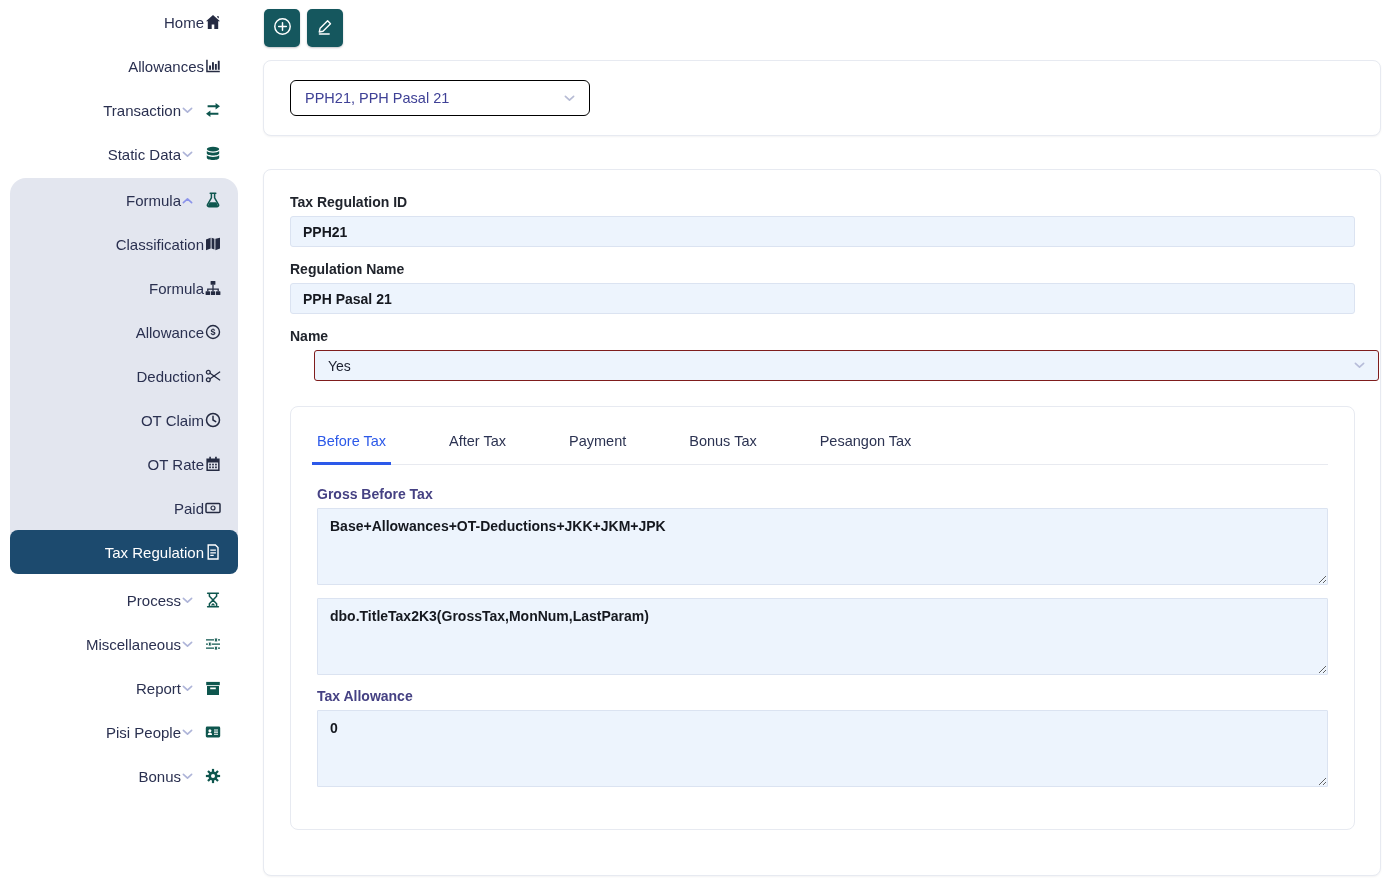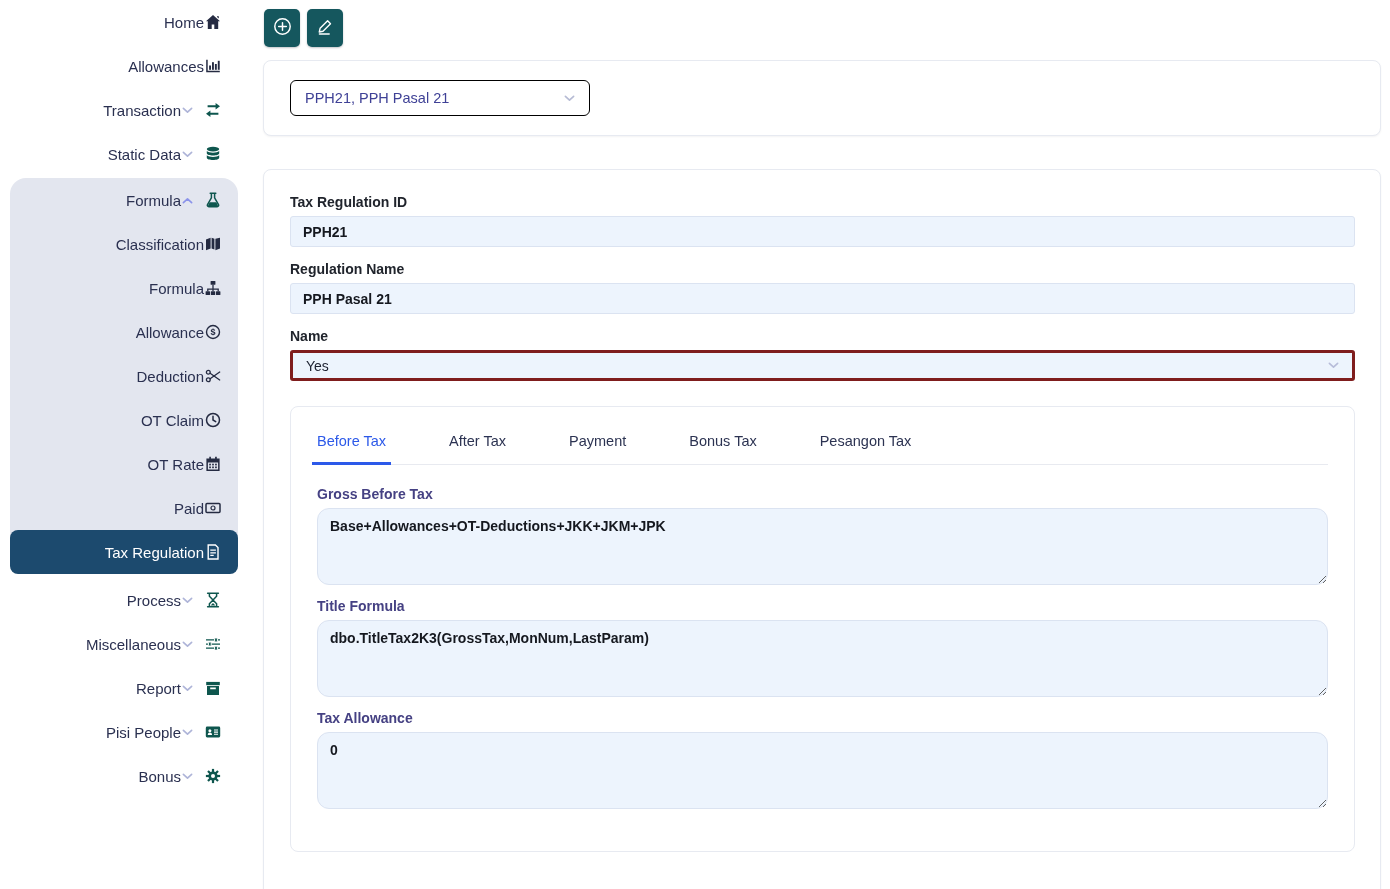--- a/index.html
+++ b/index.html
@@ -37,35 +37,35 @@
     display:flex; align-items:center; padding:0 14px; font-size:14.5px; color:#3f4196;
     background:#fff; cursor:pointer; }
   .select-box .sel-chev { margin-left:auto; color:#b6bbd4; display:flex; }
 
   .form-card { padding:24px 25px 45px 26px; }
   .fgroup { margin-bottom:14px; }
   .flabel { display:block; font-size:14px; font-weight:bold; color:#20242c; margin-bottom:6px; }
   .text-input { width:100%; height:31px; background:#edf4fd; border:1px solid #dbe3f1;
     border-radius:3px; padding:0 12px; font-family:"Liberation Sans",sans-serif;
     font-size:14px; font-weight:bold; color:#15181f; }
-  .select-input { width:100%; height:31px; background:#edf4fd; border:3px solid #7f1d1d;
+  .select-input { width:100%; height:31px; background:#edf4fd; border:1px solid #7f1d1d;
     border-radius:3px; padding:0 13px; display:flex; align-items:center; font-size:14px;
-    color:#1c2030; cursor:pointer; }
+    color:#1c2030; cursor:pointer;margin-left:24px; }
   .select-input .sel-chev { margin-left:auto; color:#b7bcd9; display:flex; }
 
   .inner-card { border:1px solid #e7eaf1; border-radius:8px; margin-top:25px;
     padding:20px 26px 42px; box-shadow:none; }
   .tabs { display:flex; gap:53px; border-bottom:1px solid #e8eaf0; margin-left:-5px; margin-bottom:21px; }
   .tab { padding:6px 5px 13px; font-size:14.5px; color:#2c3352; cursor:pointer;
     border-bottom:3px solid transparent; margin-bottom:-1px; }
   .tab.active { color:#2c59e9; border-bottom-color:#2c59e9; }
   .tgroup { margin-bottom:13px; }
   .tlabel { display:block; font-size:14px; font-weight:bold; color:#454183; margin-bottom:6px; }
   .formula-area { display:block; width:100%; height:77px; background:#edf4fd; border:1px solid #dbe3f1;
-    border-radius:12px; padding:9px 12px; resize:both; overflow:auto;
+    border-radius:1px; padding:9px 12px; resize:both; overflow:auto;
     font-family:"Liberation Sans",sans-serif; font-size:14px; font-weight:bold; color:#15181f; }
 </style>
 </head>
 <body>
 
 <aside class="sidebar">
   <div id="sidebar-top">
       <div class="nav-item">
         <span class="nav-label">Home</span>
         <span class="nav-icon ic-navy">
@@ -356,21 +356,20 @@
           <span class="tab">Bonus Tax</span>
           <span class="tab">Pesangon Tax</span>
         </nav>
 
       <div class="tgroup">
         <label class="tlabel">Gross Before Tax</label>
         <textarea class="formula-area" readonly="" style="">Base+Allowances+OT-Deductions+JKK+JKM+JPK</textarea>
       </div>
 
       <div class="tgroup">
-        <label class="tlabel">Title Formula</label>
         <textarea class="formula-area" readonly="" style="">dbo.TitleTax2K3(GrossTax,MonNum,LastParam)</textarea>
       </div>
 
       <div class="tgroup" style="margin-bottom:0">
         <label class="tlabel">Tax Allowance</label>
         <textarea class="formula-area" readonly="" style="">0</textarea>
       </div>
     </div>
 
   </section>

